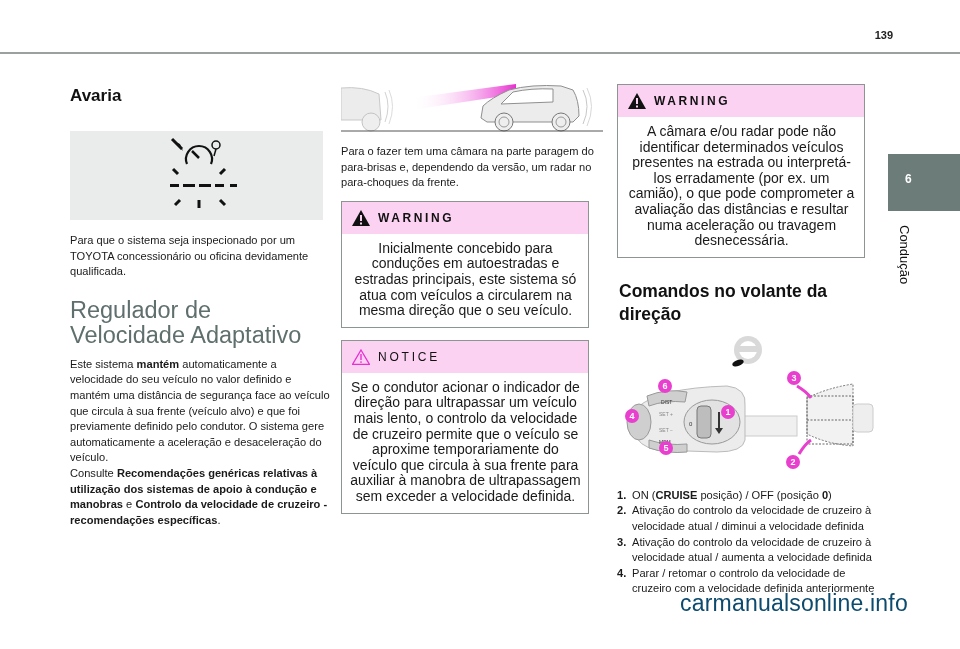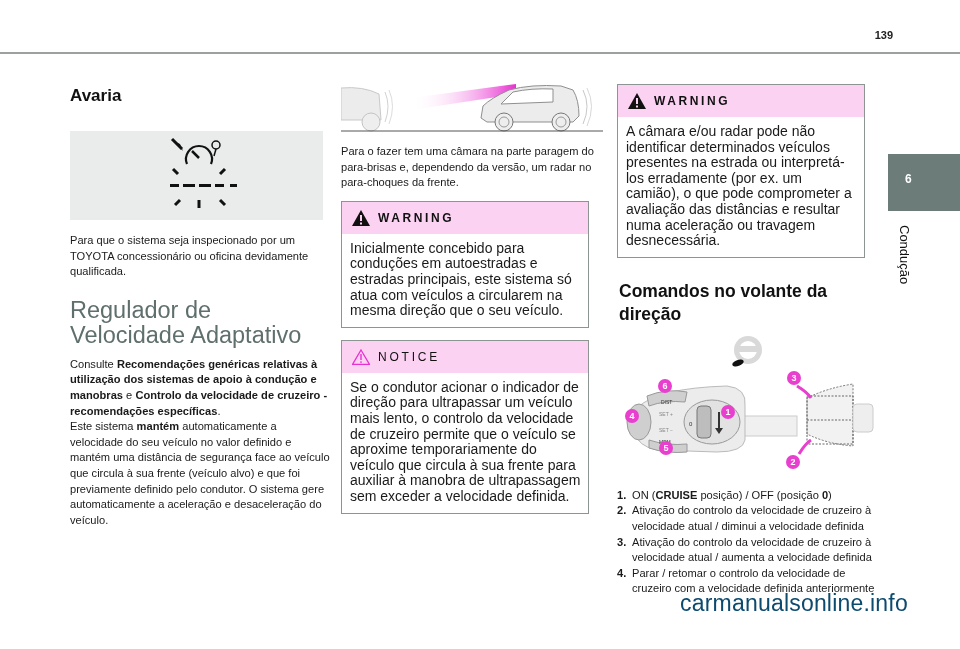--- a/index.html
+++ b/index.html
@@ -28,21 +28,21 @@
   .p { font-size: 11.1px; line-height: 15.6px; margin: 0; }
   .col1 .p { margin-left: 10px; width: 260px; }
   .h-big {
     font-size: 23.5px; line-height: 25px; color: #5f6f6d; font-weight: normal;
     margin: 18px 0 9px 10px;
   }
   b { font-weight: bold; }
 
   .car-fig { width: 262px; height: 52px; position: relative; margin-bottom: 12px; }
   .box {
-    border: 1px solid #8d9593; margin: 10px 12px 12px 0; background: #fff;
+    border: 1px solid #8d9593; margin: 10px 12px 12px 0; background: #fff; text-align: center;
   }
   .box-head {
     background: #fcd2f3; height: 32px; display: flex; align-items: center; padding-left: 10px;
   }
   .box-title { font-size: 12px; letter-spacing: 2.6px; font-weight: bold; margin-left: 8px; color: #111; }
   .box-title.notice { font-weight: normal; letter-spacing: 2.8px; }
   .box-body { padding: 7px 7px 8px 8px; }
   .box-body .p { font-size: 14px; }
 
   .h-section {
@@ -98,24 +98,24 @@
       <line x1="129" y1="69" x2="129" y2="77" stroke="#111" stroke-width="3"></line>
       <line x1="150" y1="69" x2="155" y2="74" stroke="#111" stroke-width="3"></line>
     </svg>
   </div>
   <div style="height:13px"></div>
   <p class="p">Para que o sistema seja inspecionado por um TOYOTA concessionário ou oficina devidamente qualificada.</p>
 
   <div class="h-big">Regulador de Velocidade Adaptativo</div>
 
   <p class="p">
-    <span>Consulte </span><b>Recomendações genéricas relativas à utilização dos sistemas de apoio à condução e manobras</b><span> e </span><b>Controlo da velocidade de cruzeiro - recomendações específicas</b><span>.</span>
+    <span>Este sistema </span><b>mantém</b><span> automaticamente a velocidade do seu veículo no valor definido e mantém uma distância de segurança face ao veículo que circula à sua frente (veículo alvo) e que foi previamente definido pelo condutor. O sistema gere automaticamente a aceleração e desaceleração do veículo.</span>
   </p>
   <p class="p">
-    <span>Este sistema </span><b>mantém</b><span> automaticamente a velocidade do seu veículo no valor definido e mantém uma distância de segurança face ao veículo que circula à sua frente (veículo alvo) e que foi previamente definido pelo condutor. O sistema gere automaticamente a aceleração e desaceleração do veículo.</span>
+    <span>Consulte </span><b>Recomendações genéricas relativas à utilização dos sistemas de apoio à condução e manobras</b><span> e </span><b>Controlo da velocidade de cruzeiro - recomendações específicas</b><span>.</span>
   </p>
 </div>
 
 <div class="col col2">
   <div class="car-fig">
     <svg width="262" height="52" viewBox="0 0 262 52">
       <defs>
         <linearGradient id="beam" x1="0" x2="1" y1="0" y2="0">
           <stop offset="0" stop-color="#ffffff" stop-opacity="0"></stop>
           <stop offset="1" stop-color="#e830d0"></stop>

